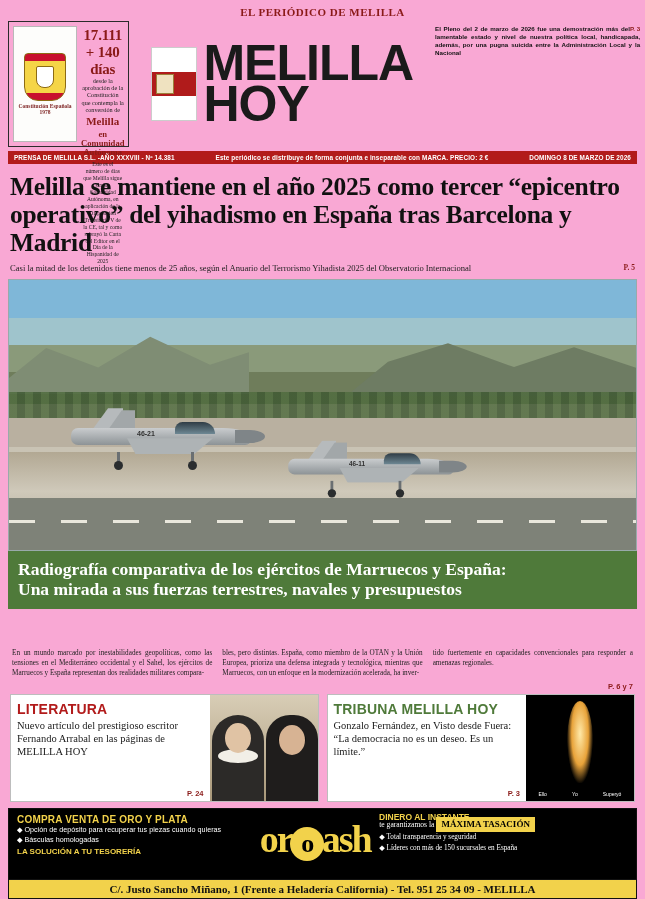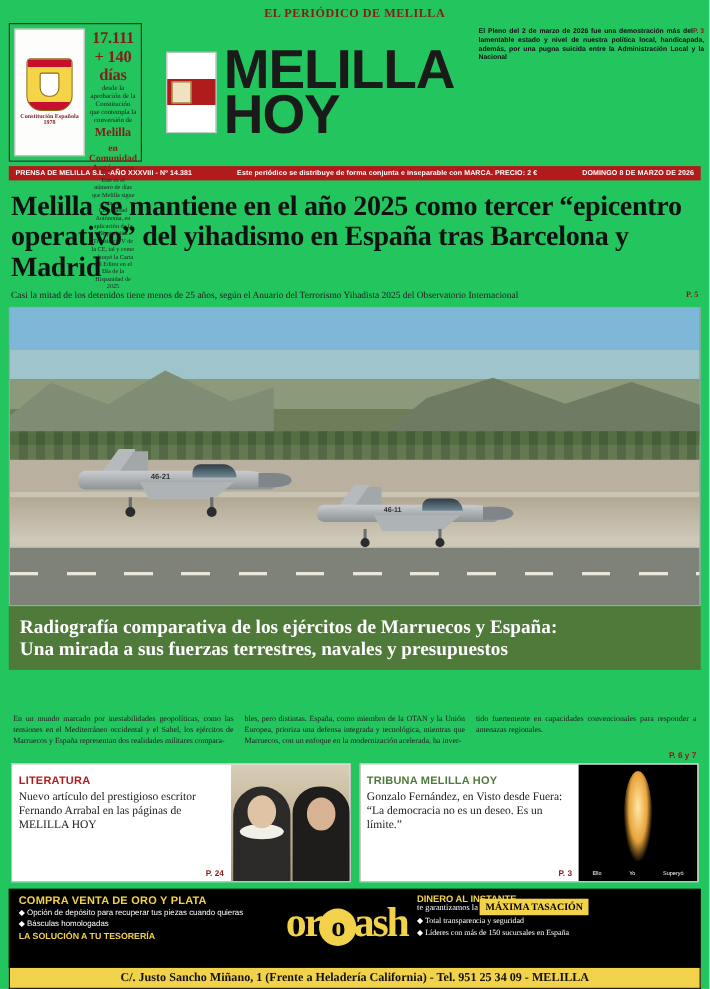--- a/index.html
+++ b/index.html
@@ -11,21 +11,21 @@
     width: 645px;
     height: 899px;
     font-family: "Liberation Sans", sans-serif;
     color: #111;
     overflow: hidden;
   }
   .page {
     position: relative;
     width: 645px;
     height: 899px;
-    background: #22c55e;
+    background: #f9a8d4;
     box-sizing: border-box;
     padding: 0 8px;
   }
 
   
   .top-strip {
     text-align: center;
     font-family: "Liberation Serif", serif;
     font-weight: bold;
     font-size: 11px;
@@ -426,21 +426,21 @@
     flex: 1;
     padding: 5px 6px;
     font-family: "Liberation Serif", serif;
     position: relative;
   }
   .kicker {
     display: inline-block;
     color: #b21b1b;
     font-family: "Liberation Sans", sans-serif;
     font-weight: bold;
-    font-size: 10px;
+    font-size: 14px;
     letter-spacing: .2px;
     margin-bottom: 3px;
     text-align: right;
   }
   .kicker.green { color: #4f7a3a; }
   .bbox-body {
     font-size: 10.5px;
     line-height: 1.22;
     color: #1a1a1a;
   }

